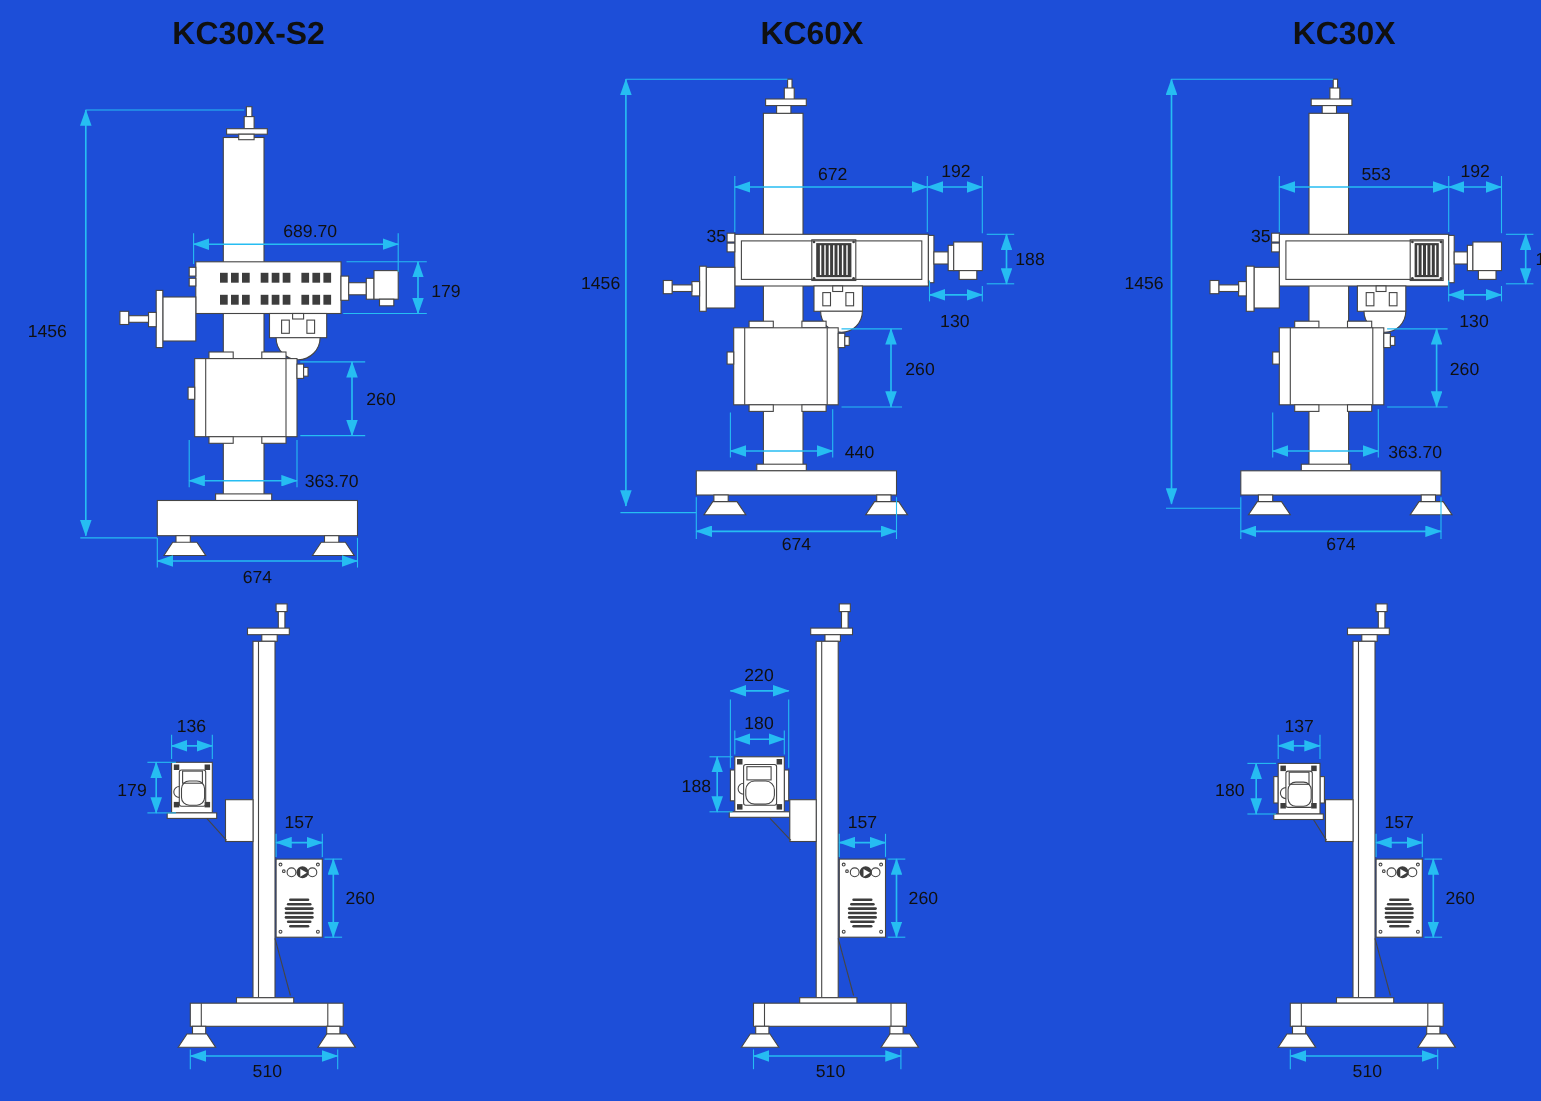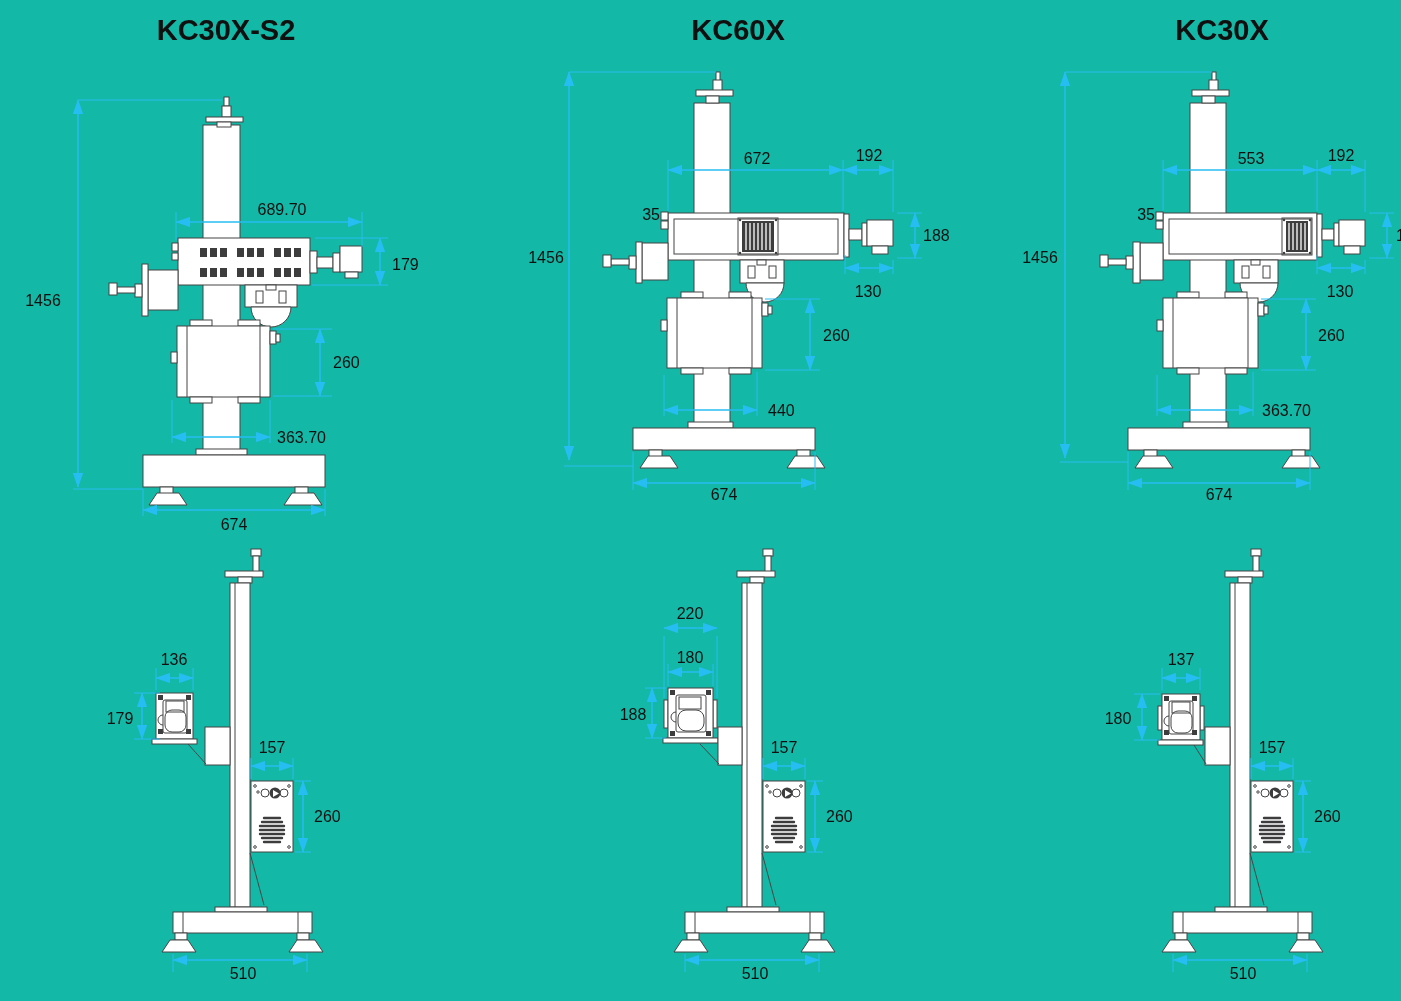--- a/index.html
+++ b/index.html
@@ -1,16 +1,16 @@
 <!DOCTYPE html>
 <html><head>
 <meta charset="utf-8">
 <style>
   html,body{margin:0;padding:0;background:#ffffff;}
-  #canvas{position:relative;width:1401px;height:1001px;background:#14b8a6;overflow:hidden;
+  #canvas{position:relative;width:1401px;height:1001px;background:#1d4ed8;overflow:hidden;
           font-family:"Liberation Sans",sans-serif;}
   svg{display:block}
   .ln{fill:none;stroke:#454545;stroke-width:1;}
   .wf{fill:#ffffff;stroke:#454545;stroke-width:1;}
   .dk{fill:#3d3d3d;stroke:none;}
   .slat{stroke:#ffffff;stroke-width:1.3;}
   .wv{stroke:#3d3d3d;stroke-width:2.4;stroke-linecap:round;}
   .dim{stroke:#26bdf2;stroke-width:1.5;fill:none;}
   .ext{stroke:#26bdf2;stroke-width:1;fill:none;}
   .lbl{font:16px "Liberation Sans",sans-serif;fill:#101010;}

